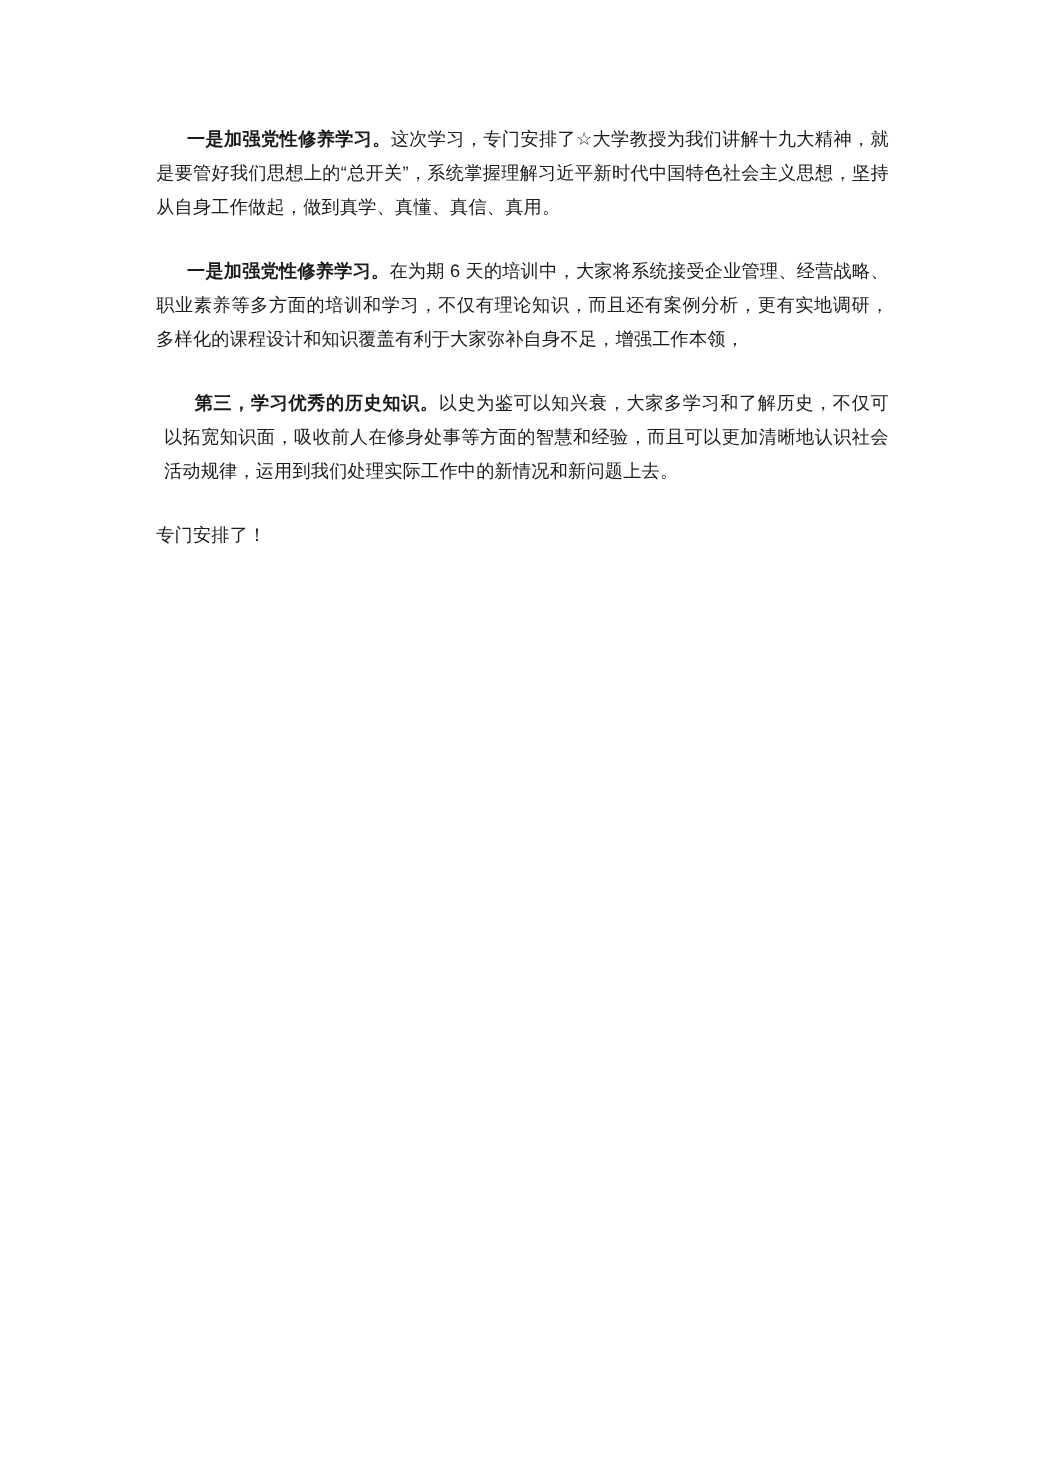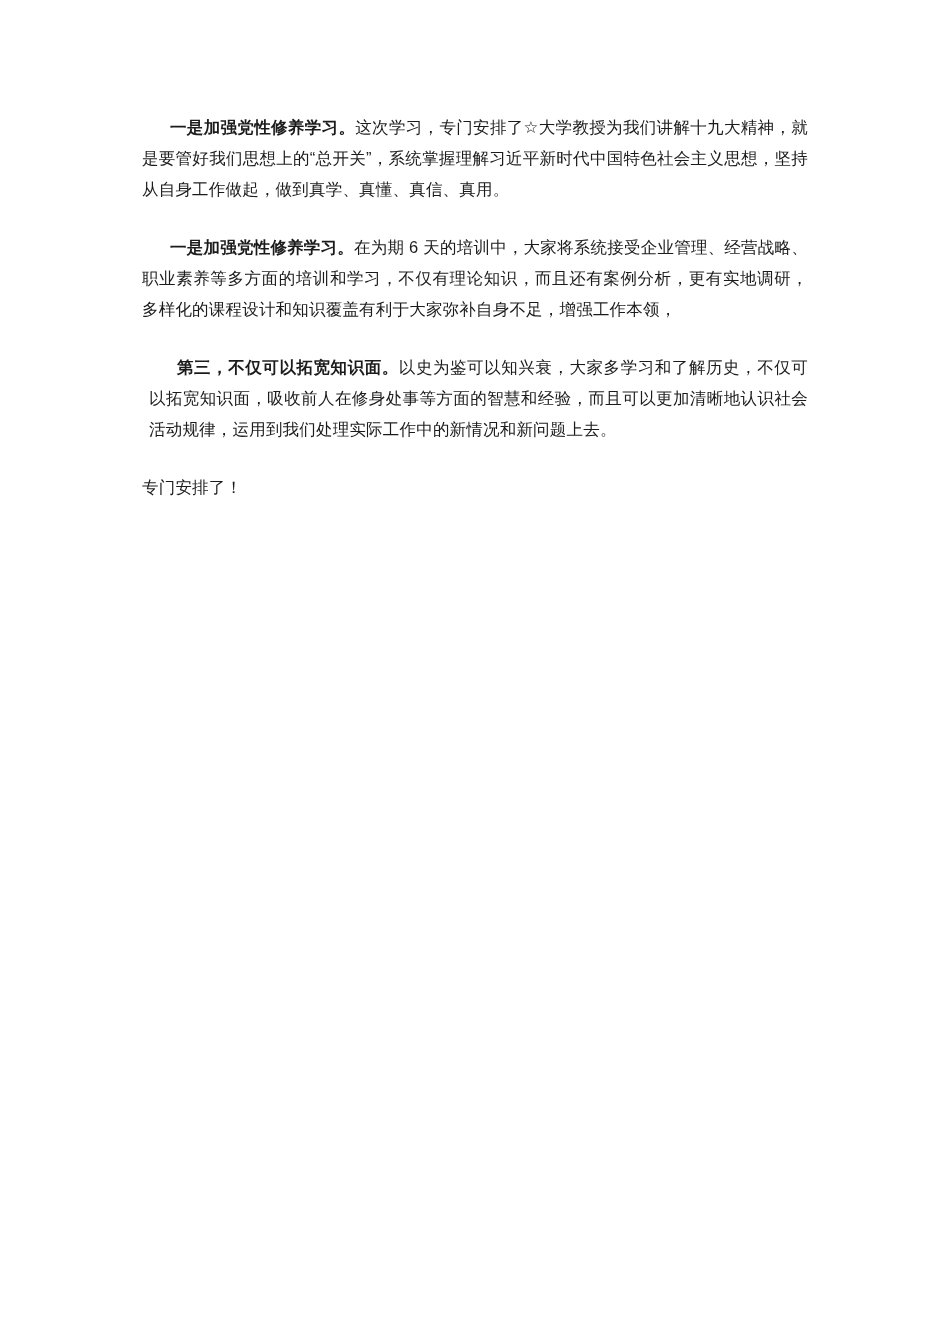--- a/index.html
+++ b/index.html
@@ -53,21 +53,21 @@
 
     <p class="para p1">
       <span class="lead">一是加强党性修养学习。</span><span>这次学习，专门安排了☆大学教授为我们讲解十九大精神，就是要管好我们思想上的“总开关”，系统掌握理解习近平新时代中国特色社会主义思想，坚持从自身工作做起，做到真学、真懂、真信、真用。</span>
     </p>
 
     <p class="para p2">
       <span class="lead">一是加强党性修养学习。</span><span>在为期 6 天的培训中，大家将系统接受企业管理、经营战略、职业素养等多方面的培训和学习，不仅有理论知识，而且还有案例分析，更有实地调研，多样化的课程设计和知识覆盖有利于大家弥补自身不足，增强工作本领，</span>
     </p>
 
     <p class="para p3">
-      <span class="lead">第三，不仅可以拓宽知识面。</span><span>以史为鉴可以知兴衰，大家多学习和了解历史，不仅可以拓宽知识面，吸收前人在修身处事等方面的智慧和经验，而且可以更加清晰地认识社会活动规律，运用到我们处理实际工作中的新情况和新问题上去。</span>
+      <span class="lead">第三，学习优秀的历史知识。</span><span>以史为鉴可以知兴衰，大家多学习和了解历史，不仅可以拓宽知识面，吸收前人在修身处事等方面的智慧和经验，而且可以更加清晰地认识社会活动规律，运用到我们处理实际工作中的新情况和新问题上去。</span>
     </p>
 
 
 
     <p class="para p6">
       <span>专门安排了！</span>
     </p>
 
   </div>
 </div>

